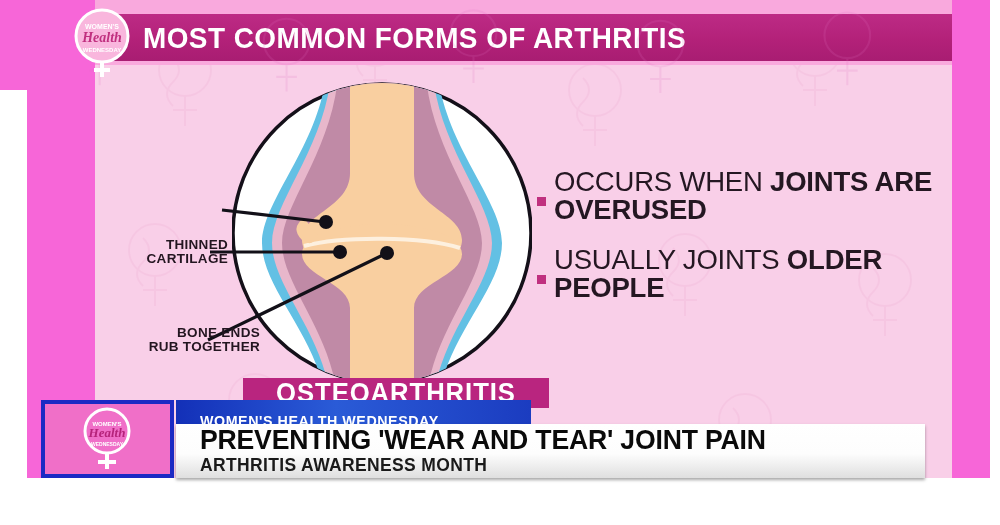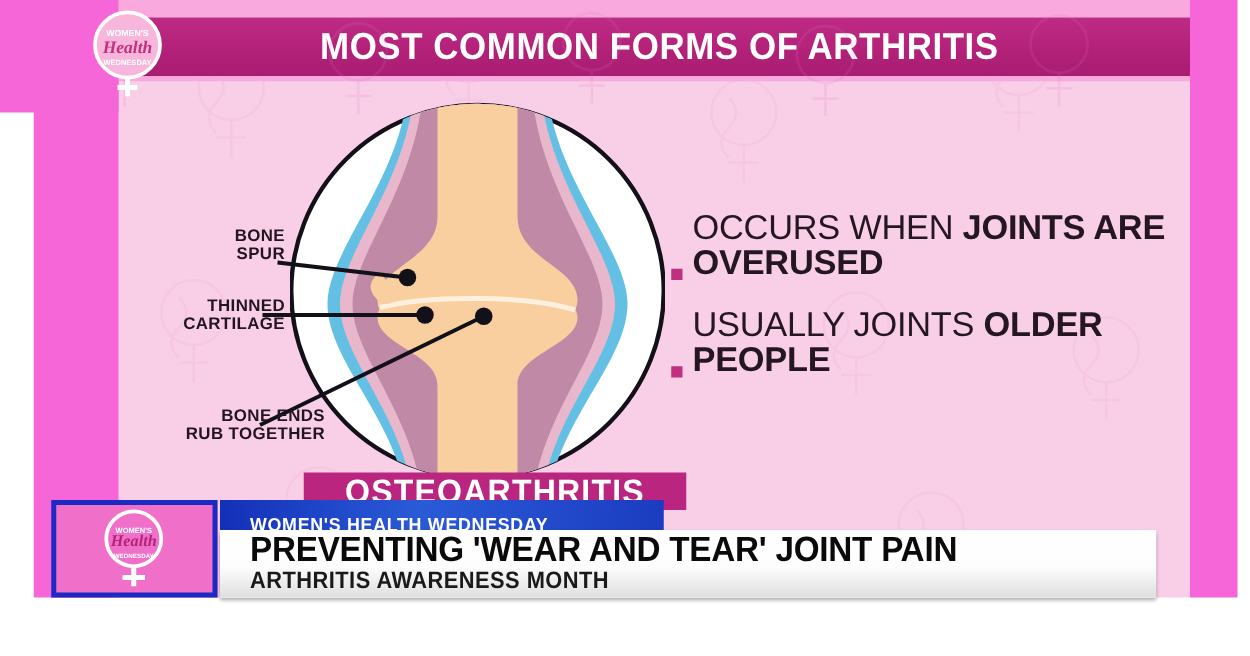--- a/index.html
+++ b/index.html
@@ -15,21 +15,21 @@
 
   .content-area{position:absolute;left:95px;top:0;width:857px;height:478px;background:#f9cfe8;}
 
   
   .wm{position:absolute;inset:0;opacity:.16;pointer-events:none;}
 
   
   .top-strip{position:absolute;left:95px;top:0;width:857px;height:14px;background:#f9a9dd;}
   .title-bar{position:absolute;left:95px;top:14px;width:857px;height:47px;
     background:linear-gradient(180deg,#bd2b85 0%,#b32179 55%,#a81d72 100%);
-    display:flex;align-items:center;justify-content:center;}
+    display:flex;align-items:center;}
   .title-text{color:#ffffff;font-size:30px;font-weight:bold;letter-spacing:.5px;
     margin-left:48px;white-space:nowrap;transform:scaleX(.93);transform-origin:left center;
     font-family:"Liberation Sans",sans-serif;}
   .title-underline{position:absolute;left:95px;top:61px;width:857px;height:4px;background:#f9a9dd;}
 
   
   .badge{position:absolute;left:64px;top:6px;width:76px;height:76px;z-index:6;}
 
   
   .joint-wrap{position:absolute;left:232px;top:78px;width:300px;height:318px;}
@@ -43,21 +43,21 @@
   .leader{position:absolute;left:150px;top:100px;width:320px;height:290px;}
 
   
   .osteo{position:absolute;left:243px;top:378px;width:306px;height:30px;
     background:#b9257f;overflow:hidden;}
   .osteo span{display:block;color:#ffffff;font-size:27px;font-weight:bold;
     text-align:center;letter-spacing:1px;line-height:30px;transform:scaleX(.95);}
 
   
   .bullets{position:absolute;left:537px;top:168px;width:410px;}
-  .bullet-row{display:flex;align-items:flex-end;margin-bottom:22px;}
+  .bullet-row{display:flex;align-items:center;margin-bottom:22px;}
   .sq{width:9px;height:9px;background:#c0307f;margin-top:11px;margin-right:8px;flex:none;}
   .btext{color:#241722;font-size:27.5px;line-height:28px;letter-spacing:-.2px;}
   .btext b{font-weight:bold;}
   .btext .lt{font-weight:normal;}
 
   
   .lower{position:absolute;left:41px;top:398px;width:884px;height:82px;z-index:20;}
   .l3-logo{position:absolute;left:0;top:2px;width:133px;height:78px;background:#f06fc8;
     border:4px solid #1c2ac4;box-sizing:border-box;}
   .kicker{position:absolute;left:135px;top:2px;width:355px;height:40px;
@@ -179,22 +179,20 @@
       <line x1="60" y1="152" x2="190" y2="152"></line>
       <line x1="58" y1="240" x2="237" y2="153"></line>
     </g>
     <g fill="#121018">
       <circle cx="176" cy="122" r="7"></circle>
       <circle cx="190" cy="152" r="7"></circle>
       <circle cx="237" cy="153" r="7"></circle>
     </g>
   </svg>
 
-  <div class="lbl lbl-spur">BONE
-SPUR</div>
   <div class="lbl lbl-cart">THINNED
 CARTILAGE</div>
   <div class="lbl lbl-ends">BONE ENDS
 RUB TOGETHER</div>
 
   <div class="osteo">
     <span>OSTEOARTHRITIS</span>
   </div>
 
   <div class="bullets">

